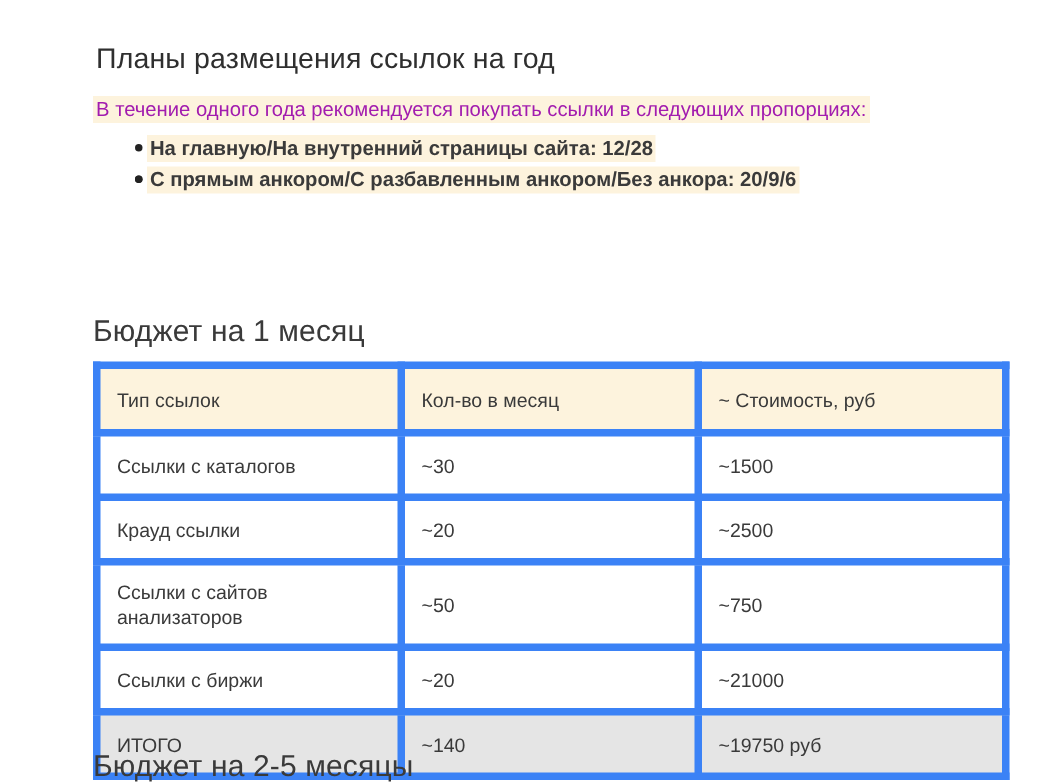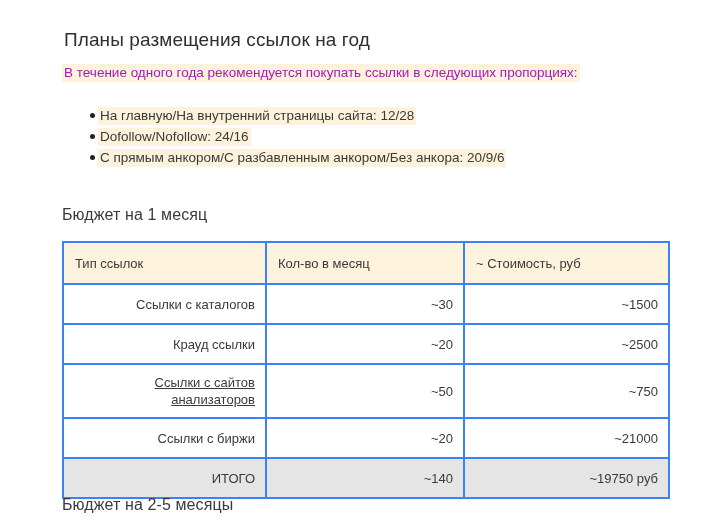--- a/index.html
+++ b/index.html
@@ -31,21 +31,21 @@
     top: 16px;
     font-size: 19px;
     font-weight: 400;
     color: #2f2f2f;
     letter-spacing: 0.1px;
     white-space: nowrap;
   }
   .h-sec {
     position: absolute;
     left: 62px;
-    font-size: 16px;
+    font-size: 20px;
     font-weight: 400;
     color: #3a3a3a;
     letter-spacing: 0.1px;
     white-space: nowrap;
   }
   #heading-budget-1 { top: 193px; }
   #heading-budget-25 { top: 483px; }
 
   
   .intro {
@@ -61,22 +61,23 @@
     margin: 0;
   }
   .hl {
     background-color: #fdf3dd;
     box-decoration-break: clone;
     -webkit-box-decoration-break: clone;
     padding: 1px 2px 2px 2px;
   }
   .intro-list {
     list-style: none;
-    margin: 23px 0 0 0;
+    margin: 6px 0 0 0;
     padding: 0;
+    font-weight: bold;
   }
   .intro-list li {
     position: relative;
     padding-left: 36px;
     font-size: 13.5px;
     line-height: 21px;
     color: #3a3a3a;
   }
   .bullet {
     position: absolute;
@@ -99,61 +100,59 @@
     border-collapse: collapse;
     width: 606px;
     table-layout: fixed;
     background: #ffffff;
   }
   table.budget col.c1 { width: 203px; }
   table.budget col.c2 { width: 198px; }
   table.budget col.c3 { width: 205px; }
   table.budget th,
   table.budget td {
-    border: 2px solid #3b82f6;
+    border: 5px solid #3b82f6;
     padding: 9px 10px 9px 11px;
     font-size: 13px;
     font-weight: 400;
     text-align: left;
     vertical-align: middle;
     color: #3a3a3a;
     line-height: 17px;
   }
   table.budget thead th {
     background-color: #fdf3dd;
     height: 22px;
   }
   table.budget tbody td {
     background-color: #ffffff;
     height: 20px;
-    text-align: right;
   }
   table.budget tbody tr.total td {
     background-color: #e5e5e5;
   }
   table.budget td.two-line {
     line-height: 17px;
-    text-decoration: underline;
   }
 </style>
 </head>
 <body>
 
 <div class="page">
 
   <h1 class="h-main" id="heading-main">Планы размещения ссылок на год</h1>
 
   <div class="intro">
     <p class="intro-lead"><span class="hl">В течение одного года рекомендуется покупать ссылки в следующих пропорциях:</span></p>
     <ul class="intro-list">
       <li>
         <span class="bullet"></span><span class="hl">На главную/На внутренний страницы сайта: 12/28</span>
       </li>
       <li>
-        <span class="bullet"></span><span class="hl">Dofollow/Nofollow: 24/16</span>
+        <span class="bullet"></span>
       </li>
       <li>
         <span class="bullet"></span><span class="hl">С прямым анкором/С разбавленным анкором/Без анкора: 20/9/6</span>
       </li>
     </ul>
   </div>
 
   <h2 class="h-sec" id="heading-budget-1">Бюджет на 1 месяц</h2>
 
   <div class="tbl-wrap">

